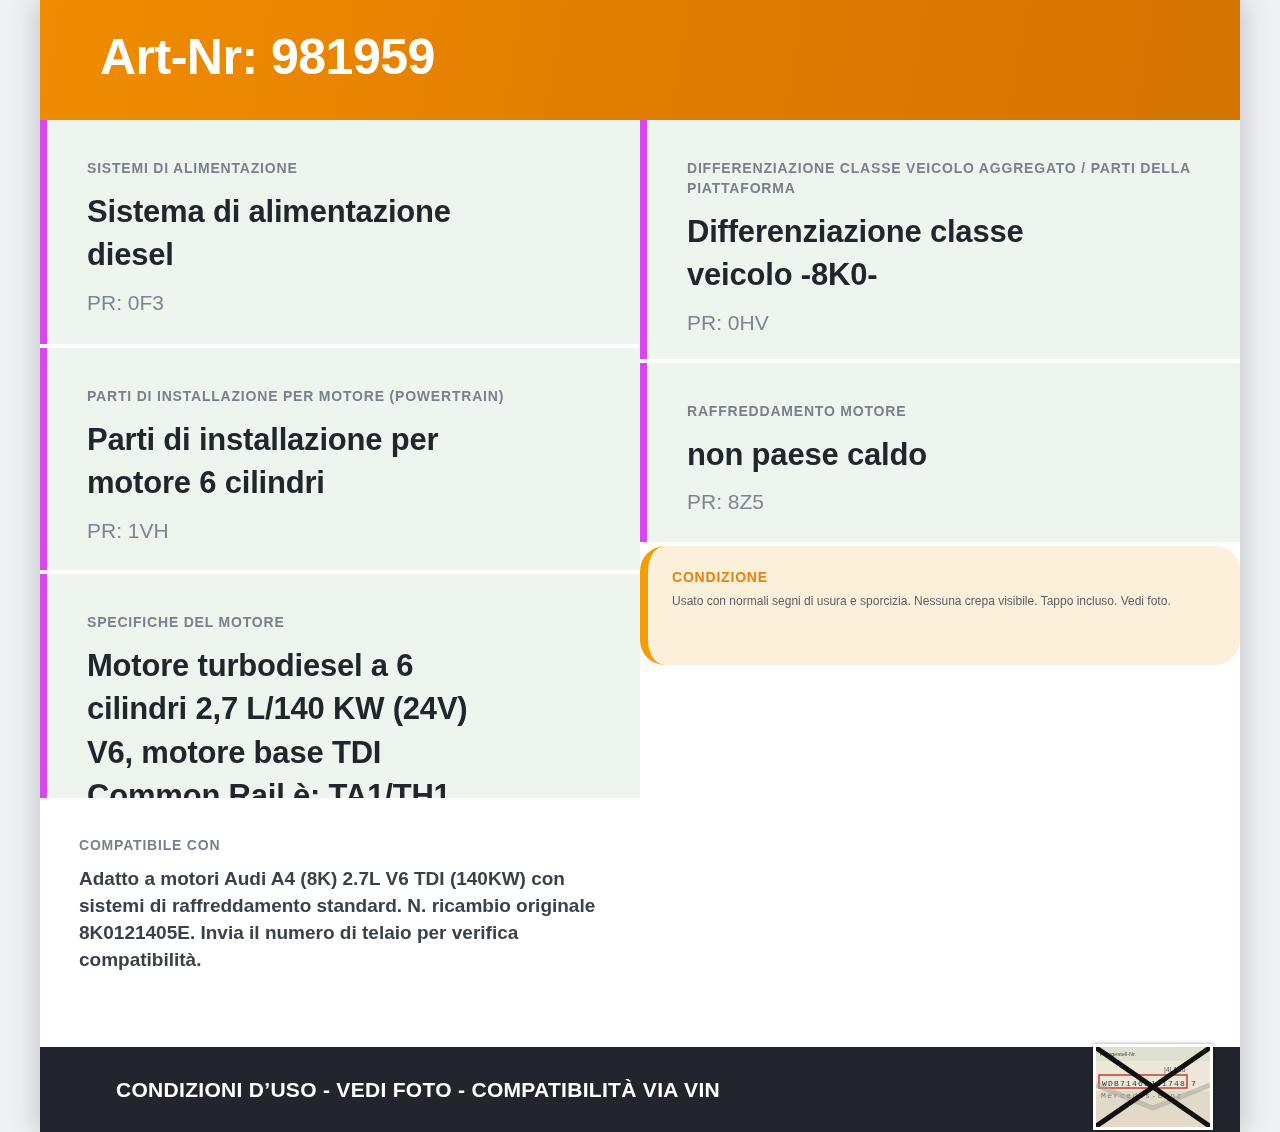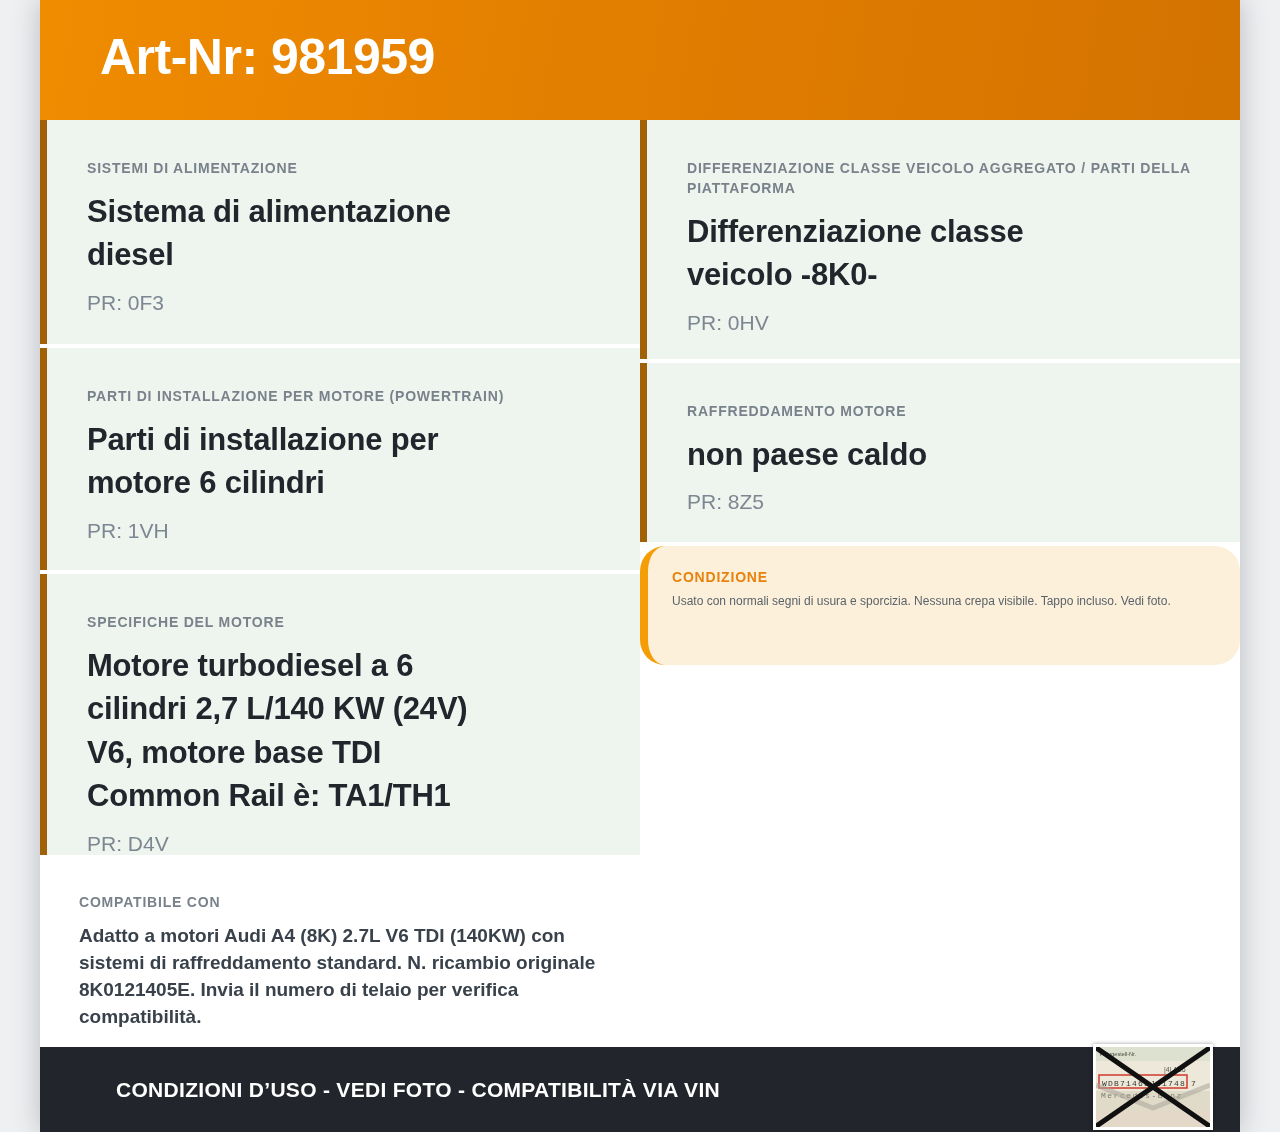--- a/index.html
+++ b/index.html
@@ -18,24 +18,24 @@
     height:120px; flex:none;
     background:linear-gradient(100deg,#f08c00 0%,#e07c00 55%,#d37300 100%);
     display:flex; align-items:center; padding-left:60px;
   }
   .banner h1 {
     color:#ffffff; font-size:50px; font-weight:700; letter-spacing:-.5px; margin-top:-6px;
   }
   .columns { flex:1; display:flex; align-items:stretch; }
   .col { width:600px; display:flex; flex-direction:column; }
   .card {
-    background:#eef5ef; border-left:7px solid #a16207;
+    background:#eef5ef; border-left:7px solid #d946ef;
     padding:38px 30px 4px 40px; margin-bottom:4px; flex:none; overflow:hidden;
   }
-  .h224{height:224px} .h222{height:222px} .h296{height:281px} .h239{height:239px} .h179{height:179px}
+  .h224{height:224px} .h222{height:222px} .h296{height:224px} .h239{height:239px} .h179{height:179px}
   .label {
     font-size:14px; font-weight:700; color:#79828b;
     letter-spacing:.8px; line-height:20px; max-width:540px;
   }
   .title {
     margin-top:12px; font-size:31px; font-weight:700; color:#21262c;
     line-height:1.4; max-width:430px; letter-spacing:-.2px;
   }
   .pr { margin-top:14px; font-size:21px; color:#7d8791; }
   .condition {

